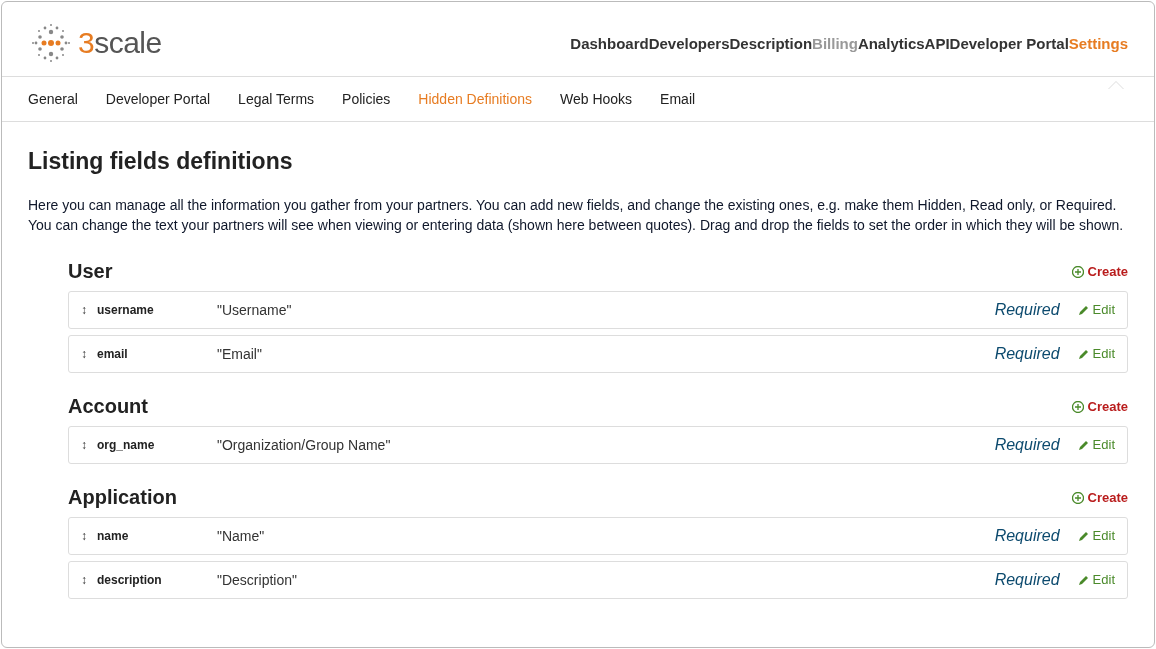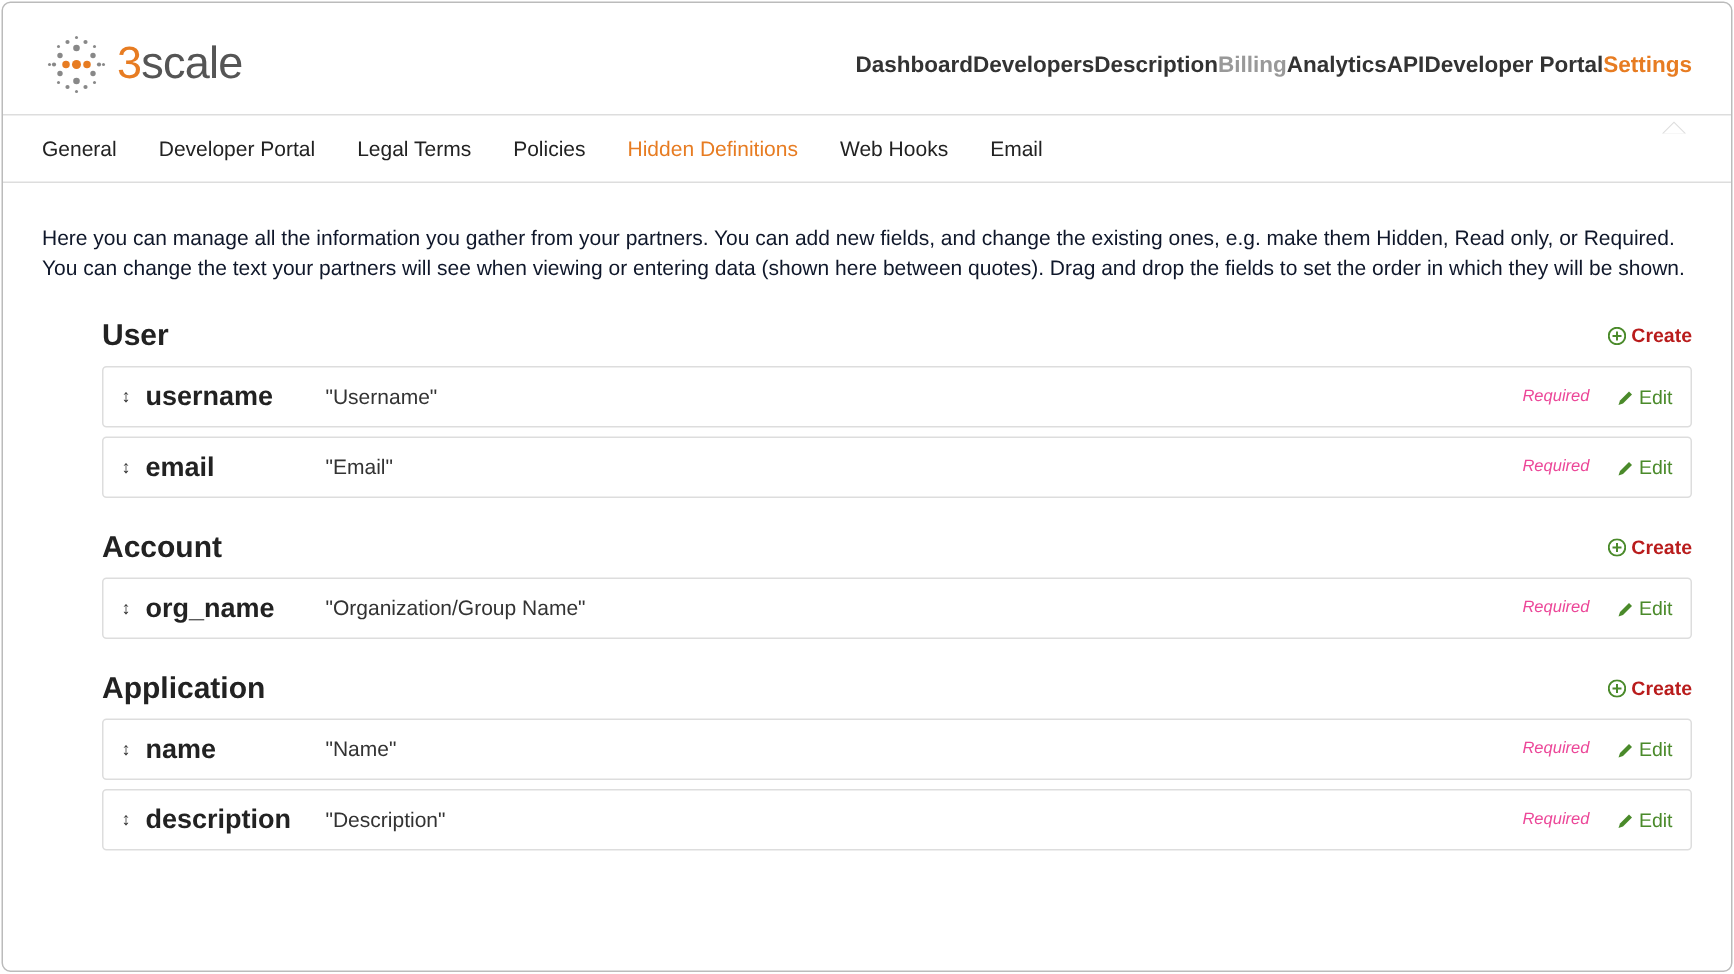--- a/index.html
+++ b/index.html
@@ -140,34 +140,34 @@
   }
   .drag-handle {
     font-size: 12px;
     color: #333;
     margin-right: 10px;
     cursor: move;
     font-weight: 700;
   }
   .field-name {
     font-weight: 700;
-    font-size: 18px;
+    font-size: 12px;
     color: #222;
     width: 120px;
     flex-shrink: 0;
   }
   .field-label {
     font-size: 14px;
     color: #333;
     flex: 1;
   }
   .field-status {
     font-style: italic;
-    font-size: 11px;
-    color: #ec4899;
+    font-size: 16px;
+    color: #0c4a6e;
     margin-right: 18px;
   }
   .edit-link {
     color: #4a8a2a;
     font-size: 13px;
     cursor: pointer;
     display: flex;
     align-items: center;
     gap: 4px;
   }
@@ -232,20 +232,21 @@
     <span class="item">General</span>
     <span class="item">Developer Portal</span>
     <span class="item">Legal Terms</span>
     <span class="item">Policies</span>
     <span class="item active">Hidden Definitions</span>
     <span class="item">Web Hooks</span>
     <span class="item">Email</span>
   </div>
 
   <div class="content">
+    <h1 class="page-title">Listing fields definitions</h1>
     <p class="intro">Here you can manage all the information you gather from your partners. You can add new fields, and change the existing ones, e.g. make them Hidden, Read only, or Required. You can change the text your partners will see when viewing or entering data (shown here between quotes). Drag and drop the fields to set the order in which they will be shown.</p>
 
     <div class="section">
       <div class="section-head">
         <div class="section-title">User</div>
         <div class="create-link">
           <span class="plus">
             <svg viewBox="0 0 12 12" width="12" height="12">
                 <circle cx="6" cy="6" r="5.5" fill="none" stroke="#4a8a2a" stroke-width="1.3"></circle>
                 <path d="M6 3v6M3 6h6" stroke="#4a8a2a" stroke-width="1.3"></path>

